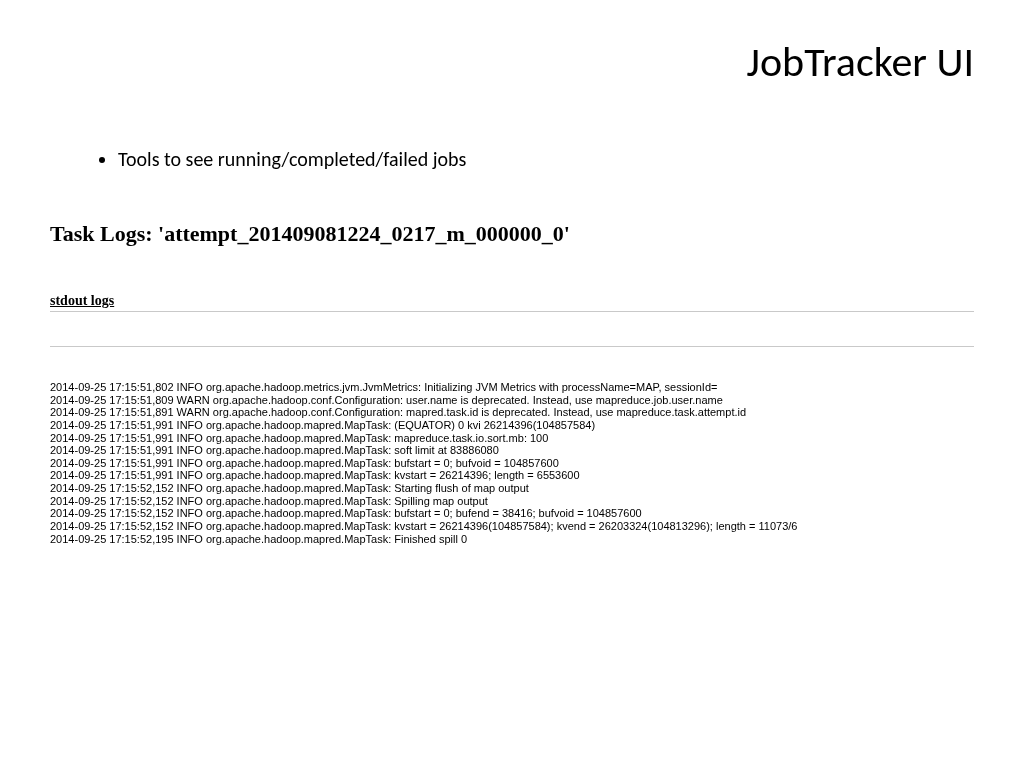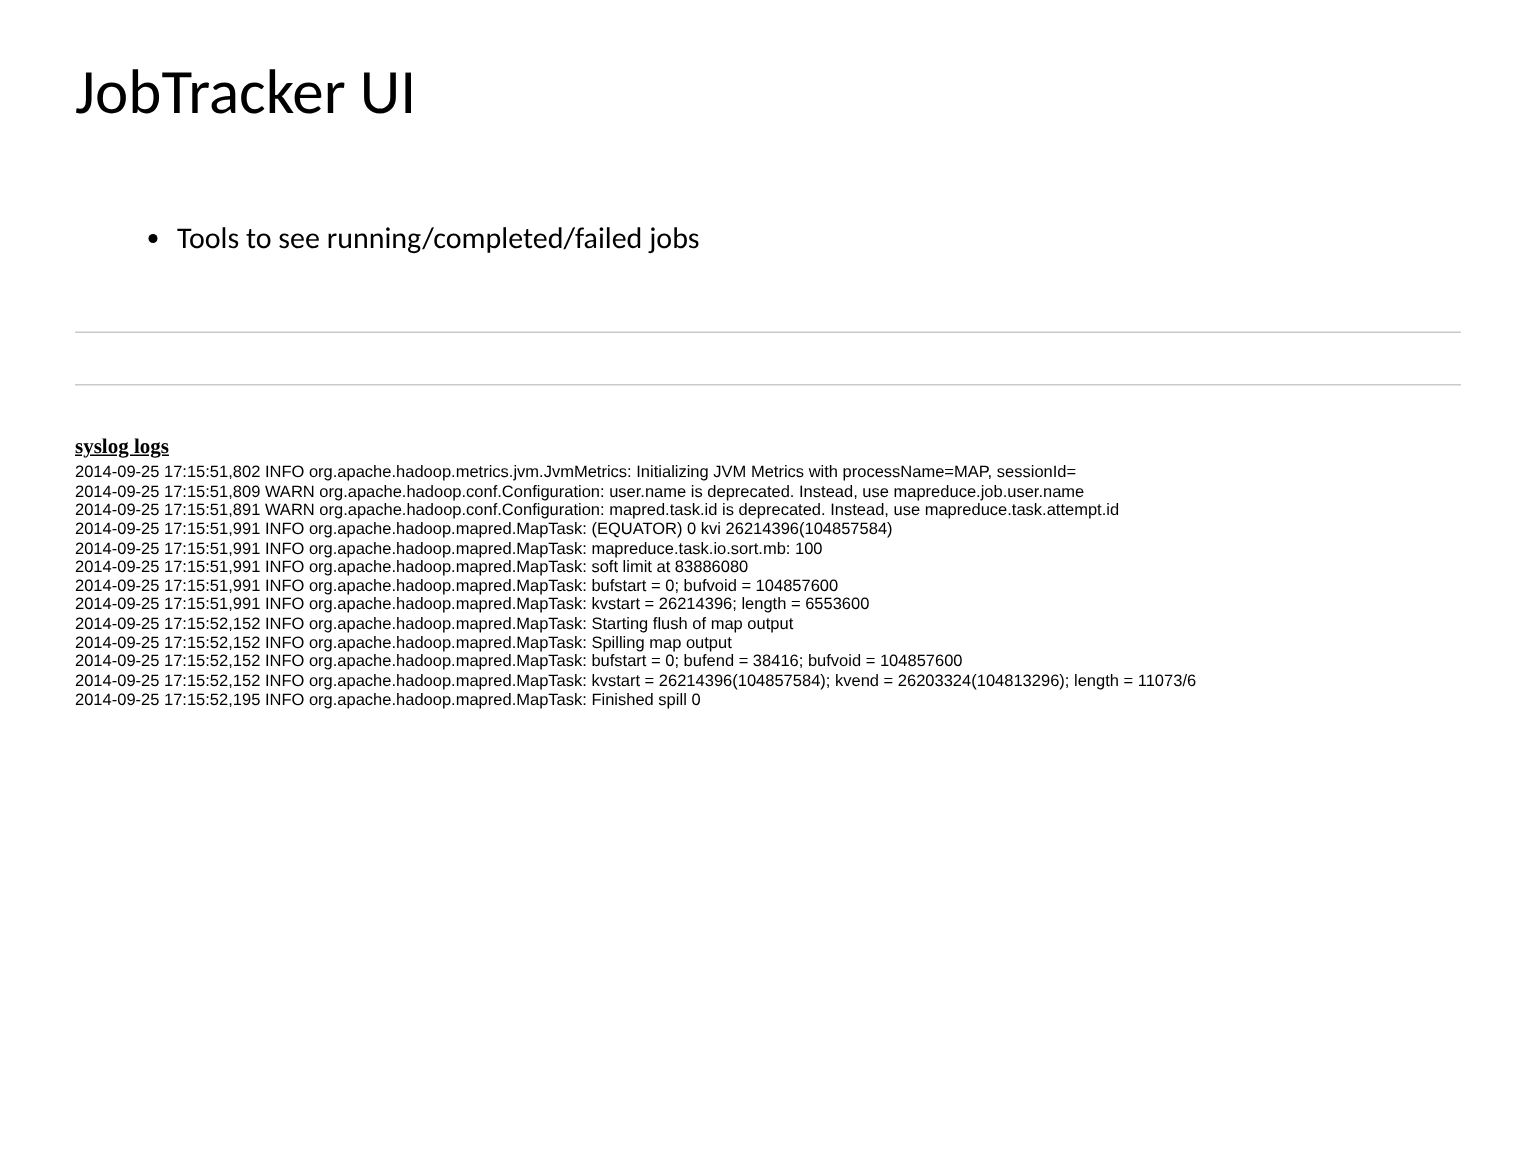--- a/index.html
+++ b/index.html
@@ -1,45 +1,46 @@
 <!DOCTYPE html>
 <html><head>
   <meta charset="utf-8">
   <style>
     * { box-sizing: border-box; margin: 0; padding: 0; }
     html, body { width: 1024px; height: 768px; background: #fff; font-family: Calibri, "Segoe UI", Arial, sans-serif; color: #000; }
     .slide { width: 1024px; height: 768px; position: relative; padding: 30px 50px 0 50px; }
-    .title { font-size: 42px; font-weight: 400; text-align: left; margin-top: 6px; margin-bottom: 60px; }
+    .title { font-size: 42px; font-weight: 400; text-align: right; margin-top: 6px; margin-bottom: 60px; }
     .bullet-wrap { margin-left: 48px; margin-bottom: 50px; }
     .bullet { font-size: 20px; list-style: disc; margin-left: 20px; }
     .task-header { font-family: "Times New Roman", Times, serif; font-weight: 700; font-size: 22px; margin-bottom: 46px; }
     .log-section-label { font-family: "Times New Roman", Times, serif; font-size: 14px; font-weight: 700; text-decoration: underline; margin-top: 0; margin-bottom: 2px; }
     .hr { border: none; border-top: 1px solid #c9c9c9; height: 1px; margin-bottom: 34px; }
     .log-lines { font-family: Liberation Sans, sans-serif; font-size: 11px; line-height: 1.15; white-space: pre; letter-spacing: 0; margin-top: 0; }
     .log-line { display: block; }
     .stdout-block { margin-bottom: 0; }
   </style>
 </head>
 <body>
 
 <div class="slide">
 
   <h1 class="title">JobTracker UI</h1>
 
   <ul class="bullet-wrap">
     <li class="bullet">Tools to see running/completed/failed jobs</li>
   </ul>
 
+  <div class="task-header">Task Logs: 'attempt_201409081224_0217_m_000000_0'</div>
 
   <div class="log-section stdout-block">
+    <div class="log-section-label">stdout logs</div>
     <hr class="hr">
   </div>
 
   <div class="log-section">
     <hr class="hr">
   </div>
 
   <div class="log-section">
-    <div class="log-section-label">syslog logs</div>
     <div class="log-lines" id="syslog-lines"><span class="log-line">2014-09-25 17:15:51,802 INFO org.apache.hadoop.metrics.jvm.JvmMetrics: Initializing JVM Metrics with processName=MAP, sessionId=</span><span class="log-line">2014-09-25 17:15:51,809 WARN org.apache.hadoop.conf.Configuration: user.name is deprecated. Instead, use mapreduce.job.user.name</span><span class="log-line">2014-09-25 17:15:51,891 WARN org.apache.hadoop.conf.Configuration: mapred.task.id is deprecated. Instead, use mapreduce.task.attempt.id</span><span class="log-line">2014-09-25 17:15:51,991 INFO org.apache.hadoop.mapred.MapTask: (EQUATOR) 0 kvi 26214396(104857584)</span><span class="log-line">2014-09-25 17:15:51,991 INFO org.apache.hadoop.mapred.MapTask: mapreduce.task.io.sort.mb: 100</span><span class="log-line">2014-09-25 17:15:51,991 INFO org.apache.hadoop.mapred.MapTask: soft limit at 83886080</span><span class="log-line">2014-09-25 17:15:51,991 INFO org.apache.hadoop.mapred.MapTask: bufstart = 0; bufvoid = 104857600</span><span class="log-line">2014-09-25 17:15:51,991 INFO org.apache.hadoop.mapred.MapTask: kvstart = 26214396; length = 6553600</span><span class="log-line">2014-09-25 17:15:52,152 INFO org.apache.hadoop.mapred.MapTask: Starting flush of map output</span><span class="log-line">2014-09-25 17:15:52,152 INFO org.apache.hadoop.mapred.MapTask: Spilling map output</span><span class="log-line">2014-09-25 17:15:52,152 INFO org.apache.hadoop.mapred.MapTask: bufstart = 0; bufend = 38416; bufvoid = 104857600</span><span class="log-line">2014-09-25 17:15:52,152 INFO org.apache.hadoop.mapred.MapTask: kvstart = 26214396(104857584); kvend = 26203324(104813296); length = 11073/6</span><span class="log-line">2014-09-25 17:15:52,195 INFO org.apache.hadoop.mapred.MapTask: Finished spill 0</span></div>
   </div>
 
 </div>
 
 </body></html>

